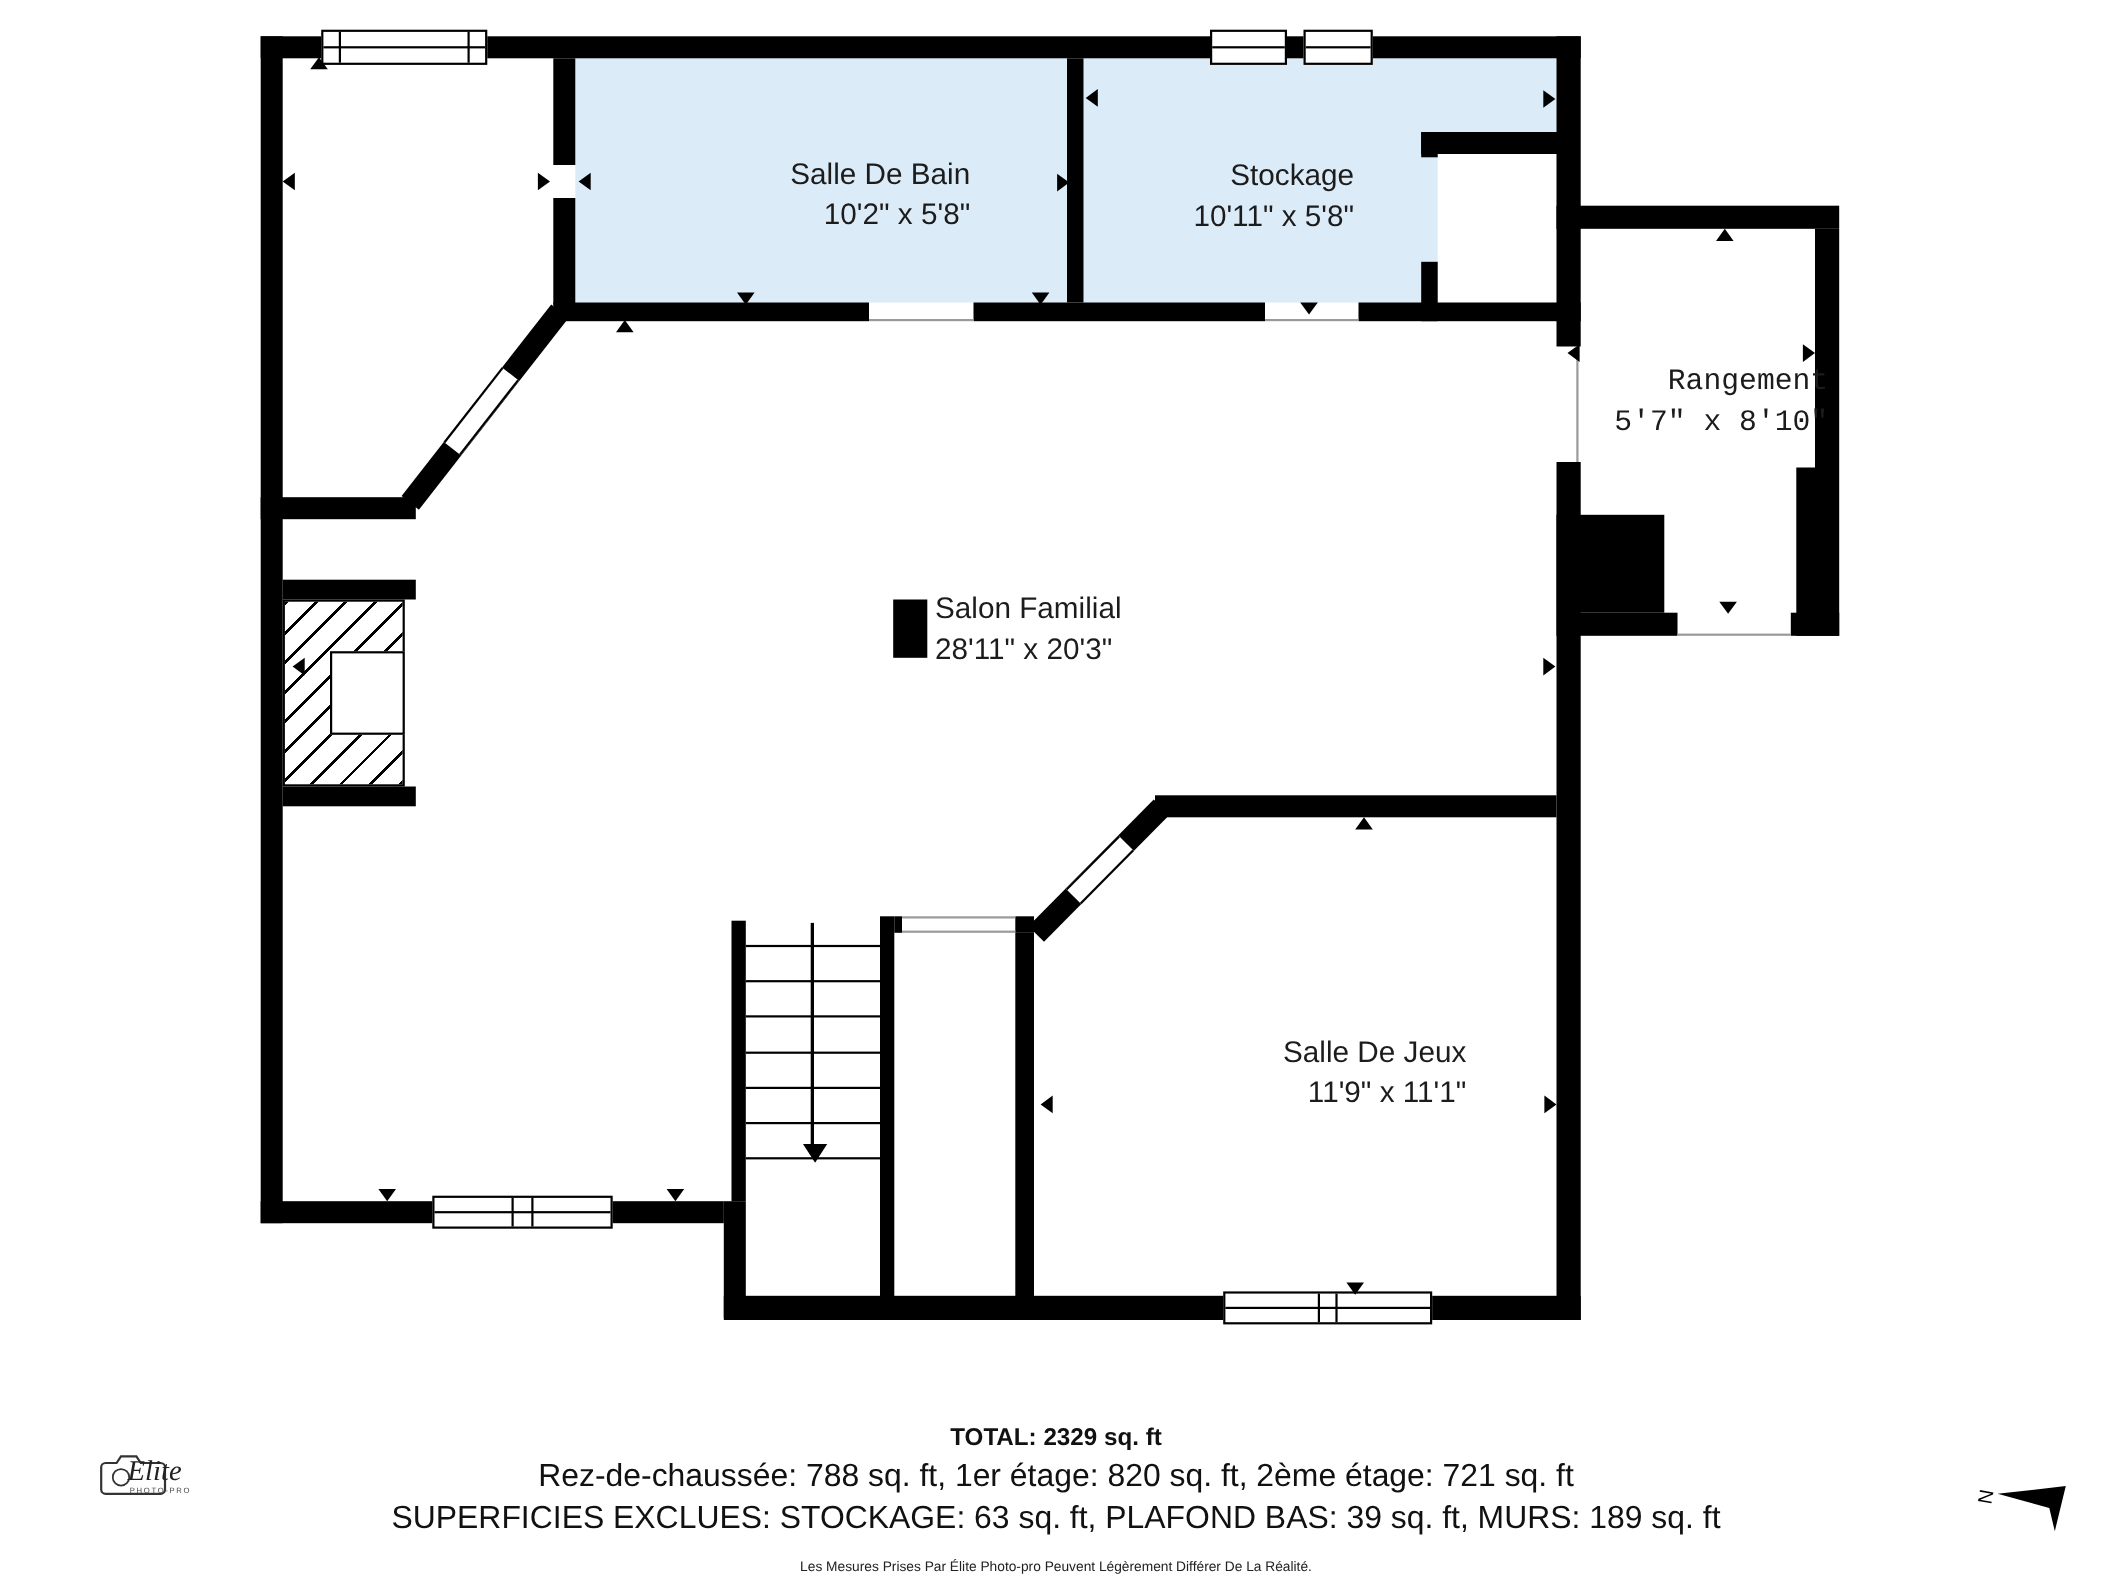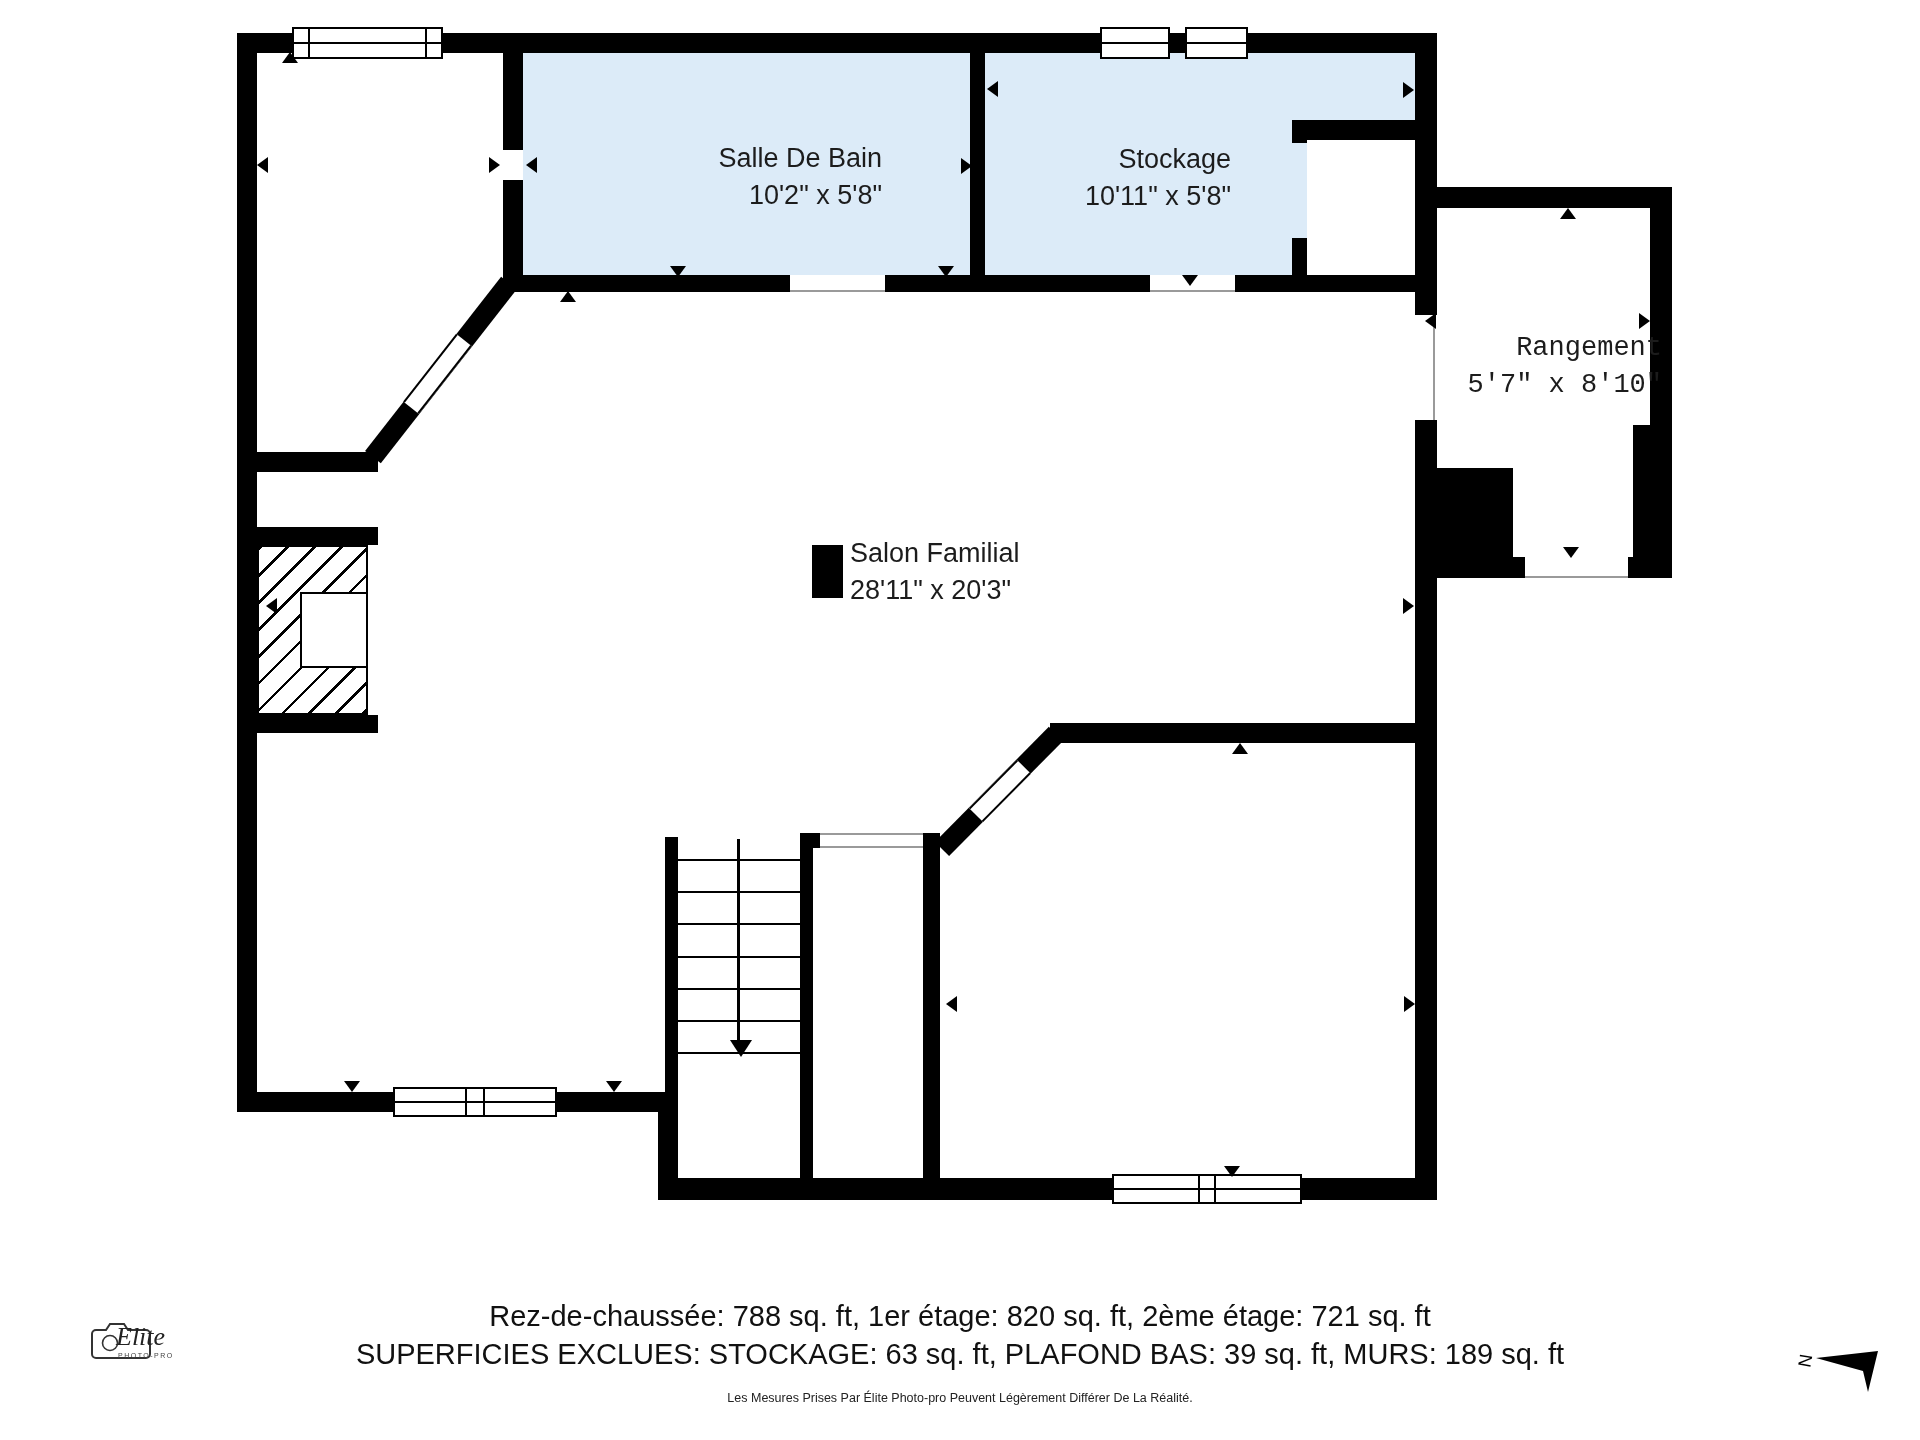--- a/index.html
+++ b/index.html
@@ -165,22 +165,27 @@
     <span class="nm">10'11" x 5'8"</span>
   </div>
   <div class="label" style="left:1422px;top:330px;width:240px;font-family:Liberation Mono, monospace;">
     <span class="nm">Rangement</span>
     <span class="nm">5'7" x 8'10"</span>
   </div>
   <div class="label left-align" style="left:850px;top:535px;width:260px;">
     <span class="nm">Salon Familial</span>
     <span class="nm">28'11" x 20'3"</span>
   </div>
+  <div class="label" style="left:1053px;top:938px;width:280px;">
+    <span class="nm">Salle De Jeux</span>
+    <span class="nm">11'9" x 11'1"</span>
+  </div>
 
   <div class="summary" style="top:1294px;">
+    <div class="total">TOTAL: 2329 sq. ft</div>
     <div class="line" style="margin-top:6px;">Rez-de-chaussée: 788 sq. ft, 1er étage: 820 sq. ft, 2ème étage: 721 sq. ft</div>
     <div class="line" style="margin-top:5px;">SUPERFICIES EXCLUES: STOCKAGE: 63 sq. ft, PLAFOND BAS: 39 sq. ft, MURS: 189 sq. ft</div>
     <div class="disclaimer" style="margin-top:20px;">Les Mesures Prises Par Élite Photo-pro Peuvent Légèrement Différer De La Réalité.</div>
   </div>
 
   <div class="logo">
     <svg width="66" height="56" viewBox="0 0 66 56">
       <path d="M8 18 h10 l4 -6 h14 l4 6 h18 a4 4 0 0 1 4 4 v20 a4 4 0 0 1 -4 4 H8 a4 4 0 0 1 -4 -4 V22 a4 4 0 0 1 4 -4 z" fill="none" stroke="#333" stroke-width="2"></path>
       <circle cx="22" cy="31" r="7.5" fill="none" stroke="#333" stroke-width="1.6"></circle>
     </svg>

